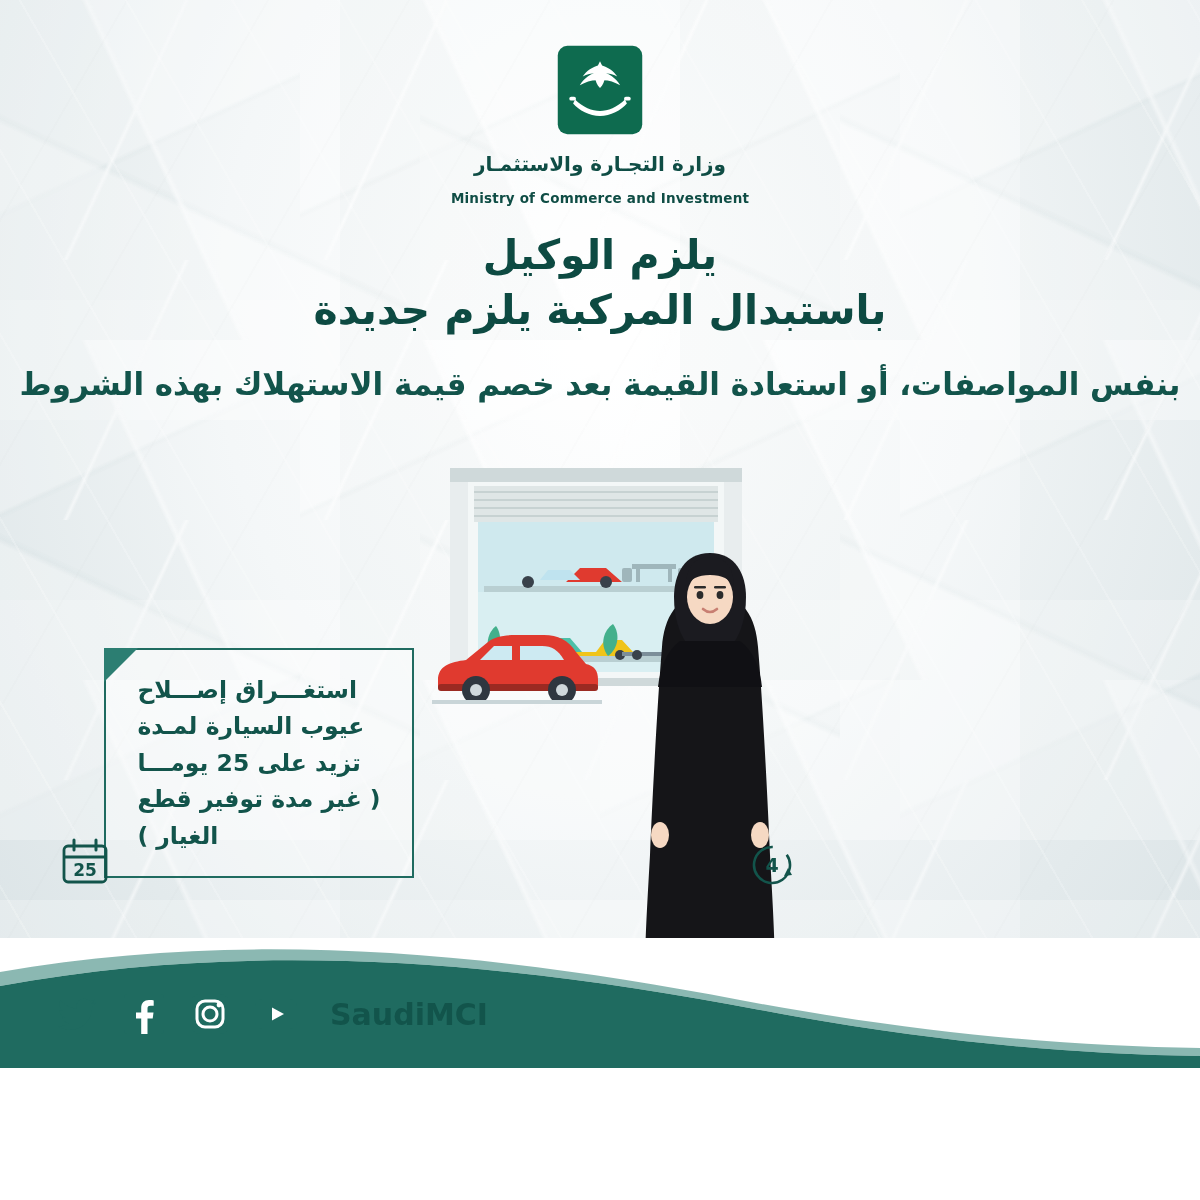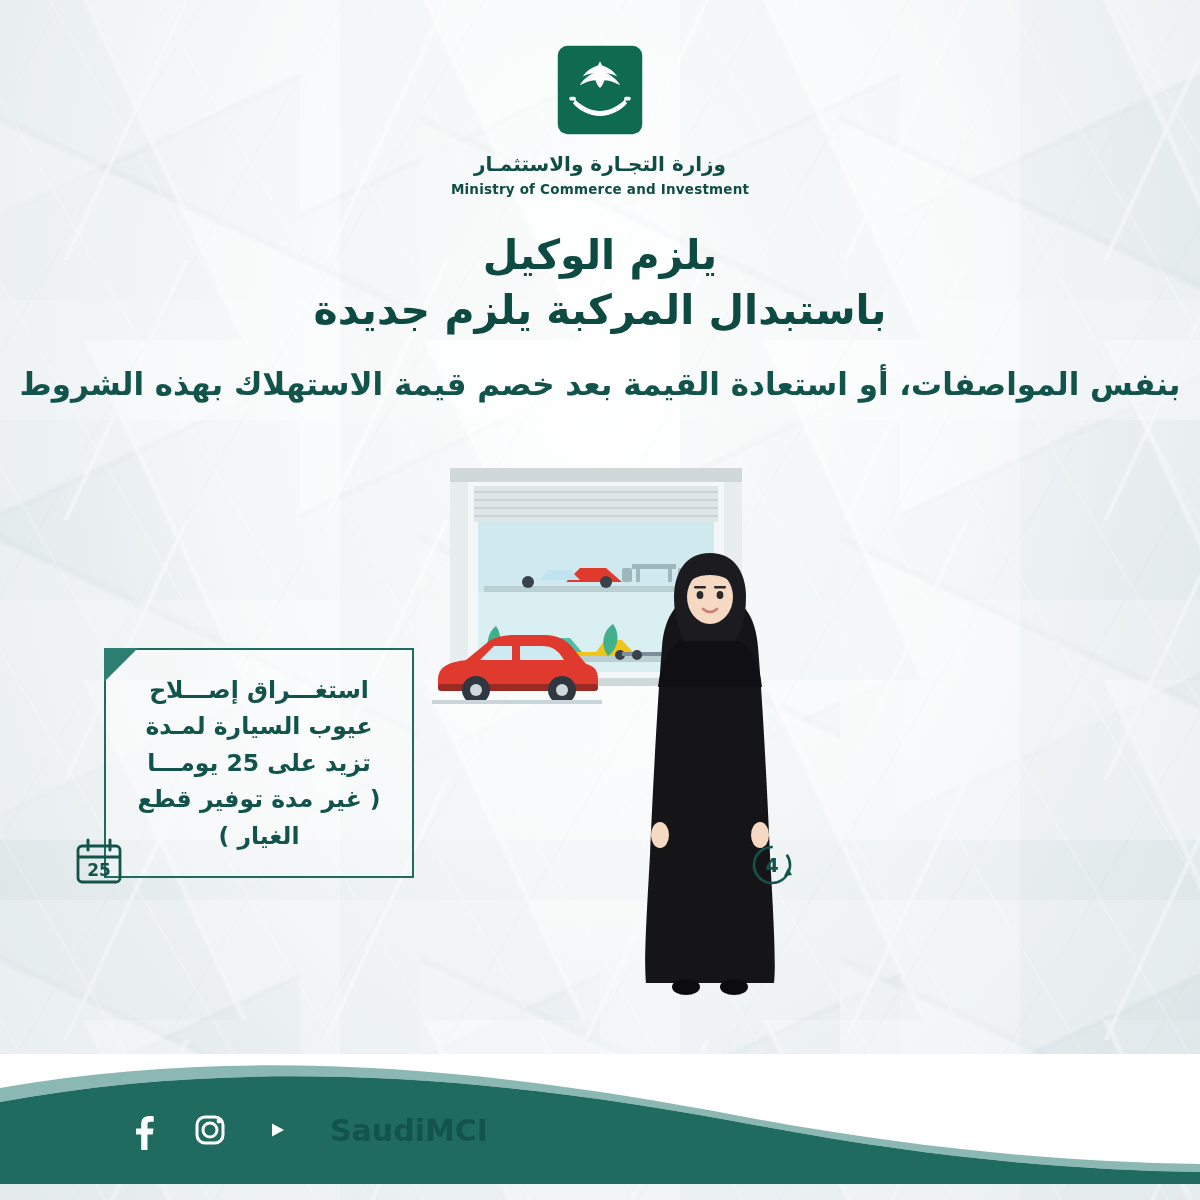--- a/index.html
+++ b/index.html
@@ -3,21 +3,21 @@
 <meta charset="utf-8">
 <style>
   * { box-sizing: border-box; margin: 0; padding: 0; }
   html, body {
     width: 1200px; height: 1200px;
     font-family: "DejaVu Sans", "Liberation Sans", sans-serif;
     overflow: hidden;
   }
   #poster {
     position: relative;
-    width: 1200px; height: 1200px;
+    width: 1200px; height: 1068px;
     background:
       radial-gradient(ellipse at 50% 30%, #ffffff 0%, #f4f7f8 45%, #e7edef 75%, #dde5e8 100%);
     overflow: hidden;
   }
   
   .texture {
     position: absolute; inset: 0;
     opacity: .55;
     background-image:
       linear-gradient(115deg, rgba(255,255,255,0) 48%, rgba(255,255,255,.85) 49%, rgba(255,255,255,0) 50%),
@@ -41,21 +41,21 @@
     position: absolute; top: 42px; left: 0; right: 0;
     display: flex; flex-direction: column; align-items: center;
   }
   .emblem { width: 96px; height: 96px; }
   .ministry-ar {
     margin-top: 14px;
     font-size: 20px; font-weight: bold; color: #0f4d45;
     letter-spacing: 1px;
   }
   .ministry-en {
-    margin-top: 5px;
+    margin-top: 14px;
     font-size: 13.5px; font-weight: bold; color: #0f4d45;
     direction: ltr; letter-spacing: .2px;
   }
 
   
   #headline { position: absolute; top: 228px; left: 0; right: 0; text-align: center; }
   .h1 {
     font-size: 41px; font-weight: bold; color: #0d4a42; line-height: 1.35; text-align: center;
   }
   .h2 {
@@ -88,44 +88,44 @@
   #card-left .notch {
     left: -2px;
     border-right: 34px solid transparent;
     border-top: 34px solid #2c7e72;
   }
   .card-text {
     position: absolute; inset: 0;
     display: flex; align-items: center; justify-content: center;
     padding: 16px 14px;
     font-size: 25px; font-weight: bold; color: #12544b;
-    line-height: 1.55; text-align: center;
+    line-height: 1.55; text-align: left;
     white-space: pre-line;
   }
   #card-left .card-text { font-size: 23.5px; }
 
   
   .badge {
     position: absolute;
     display: flex; align-items: center; justify-content: center;
     color: #12544b;
   }
-  #badge-calendar { left: 72px; top: 836px; width: 54px; height: 54px; align-items: center; }
+  #badge-calendar { left: 58px; top: 836px; width: 54px; height: 54px; align-items: center; }
   #badge-attempts { right: 400px; top: 838px; width: 54px; height: 54px; }
 
   
   #hashtag {
     position: absolute; right: 62px; top: 995px;
     font-size: 34px; font-weight: bold; color: #12544b;
     direction: rtl;
   }
 
   
   #footer {
-    position: absolute; left: 0; right: 0; bottom: 16px; height: 130px;
+    position: absolute; left: 0; right: 0; bottom: 0; height: 130px;
   }
   #footer-bg {
     position: absolute; inset: 0;
     background: #ffffff;
   }
   #footer-curve { position: absolute; left: 0; bottom: 0; width: 1200px; height: 200px; }
   #social {
     position: absolute; left: 56px; bottom: 32px;
     display: flex; align-items: center; gap: 22px;
     direction: ltr;

